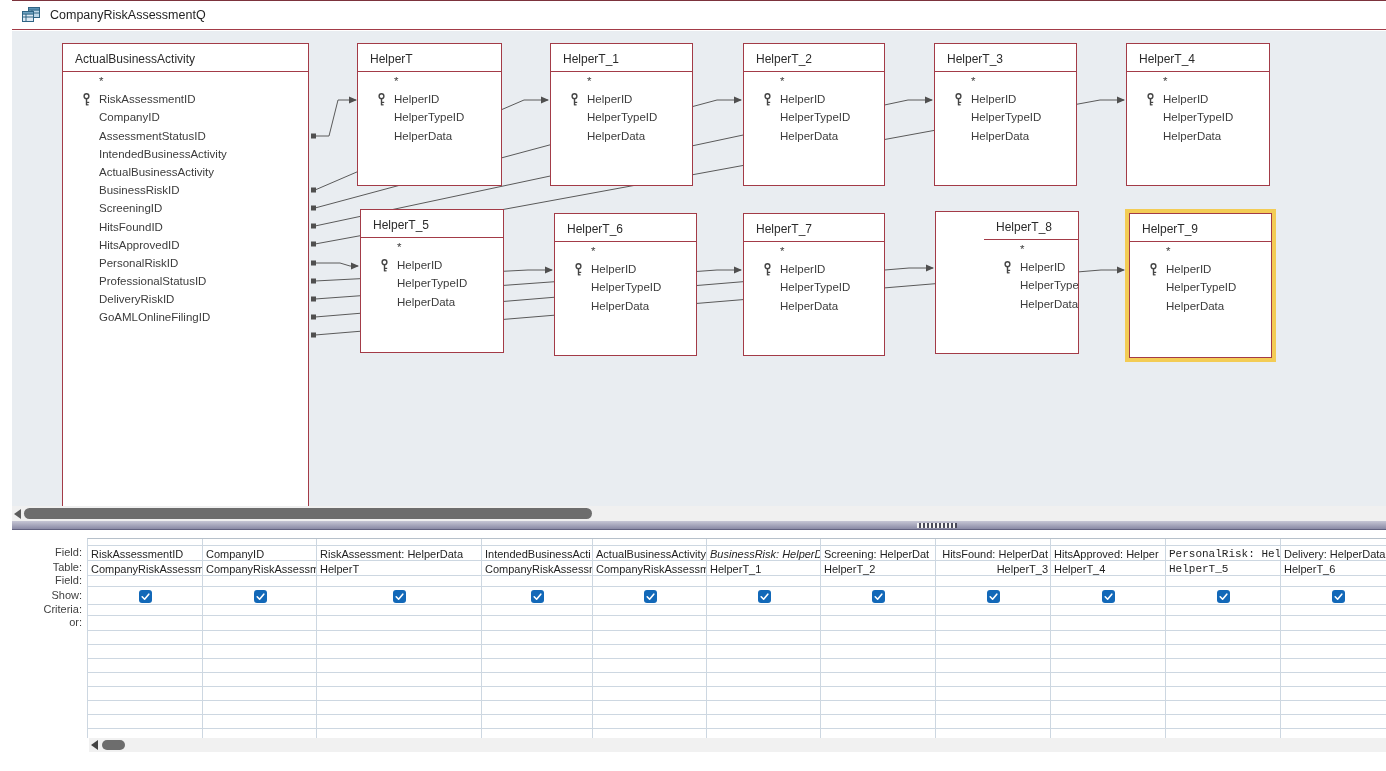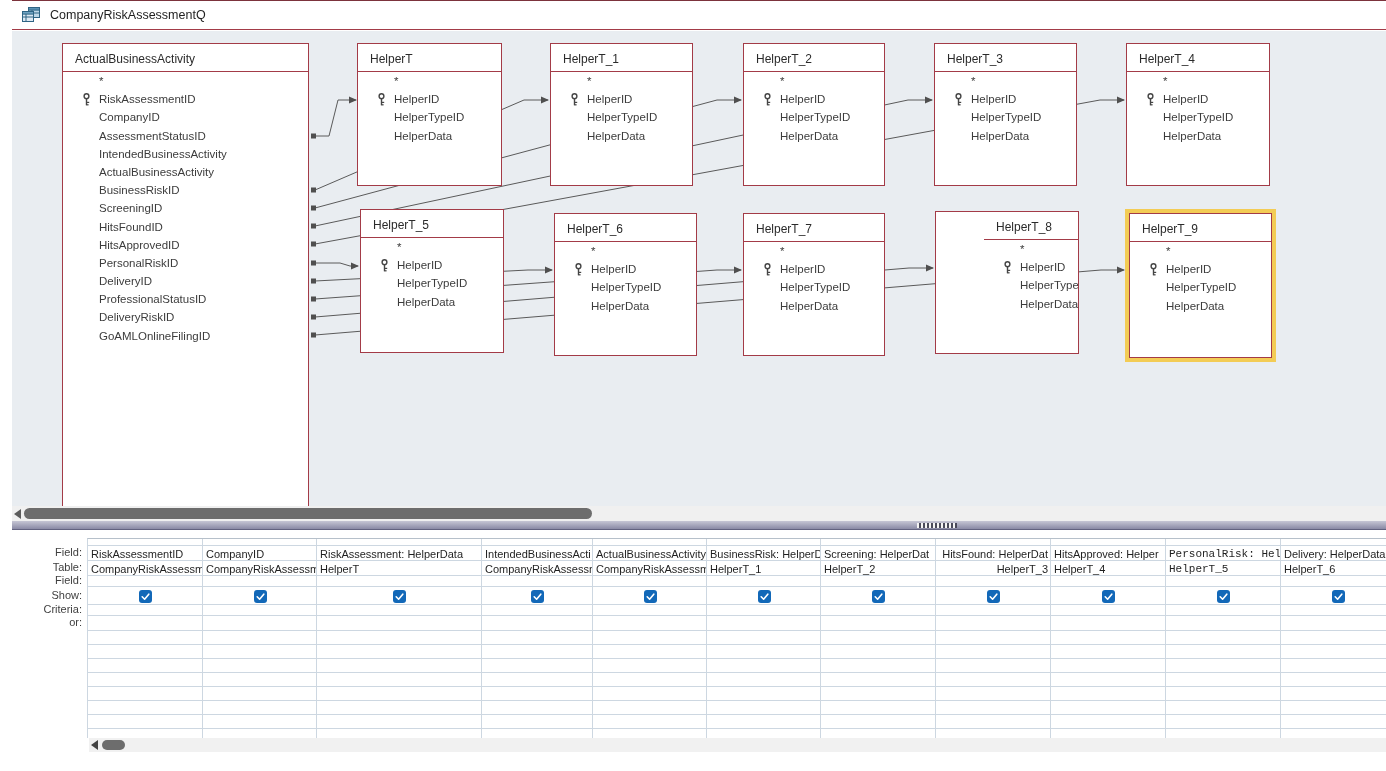--- a/index.html
+++ b/index.html
@@ -119,21 +119,20 @@
             </svg></span><span>RiskAssessmentID</span></div>
         <div class="trow"><span>CompanyID</span></div>
         <div class="trow"><span>AssessmentStatusID</span></div>
         <div class="trow"><span>IntendedBusinessActivity</span></div>
         <div class="trow"><span>ActualBusinessActivity</span></div>
         <div class="trow"><span>BusinessRiskID</span></div>
         <div class="trow"><span>ScreeningID</span></div>
         <div class="trow"><span>HitsFoundID</span></div>
         <div class="trow"><span>HitsApprovedID</span></div>
         <div class="trow"><span>PersonalRiskID</span></div>
-        <div class="trow"><span>DeliveryID</span></div>
         <div class="trow"><span>ProfessionalStatusID</span></div>
         <div class="trow"><span>DeliveryRiskID</span></div>
         <div class="trow"><span>GoAMLOnlineFilingID</span></div>
       </div>
       <div class="tbox" style="left: 345px; top: 12px; width: 145px; height: 143px;">
         <div class="ttitle">HelperT</div>
         <div class="trow"><span>*</span></div>
         <div class="trow"><span class="keyicon"><svg width="9" height="13" viewBox="0 0 9 13">
               <circle cx="4.5" cy="3.2" r="2.4" fill="none" stroke="#454545" stroke-width="1.4"></circle>
               <line x1="4.5" y1="5.6" x2="4.5" y2="12.3" stroke="#454545" stroke-width="1.4"></line>
@@ -384,21 +383,21 @@
           <div class="gcell" style="height: 14px; line-height: 13px;"></div>
           <div class="gcell" style="height: 14px; line-height: 13px;"></div>
           <div class="gcell" style="height: 14px; line-height: 13px;"></div>
           <div class="gcell" style="height: 14px; line-height: 13px;"></div>
           <div class="gcell" style="height: 14px; line-height: 13px;"></div>
           <div class="gcell" style="height: 14px; line-height: 13px;"></div>
           <div class="gcell" style="height: 14px; line-height: 13px;"></div>
         </div>
         <div class="gcol" style="width: 114px;">
           <div class="gcell" style="height: 7px; line-height: 6px;"></div>
-          <div class="gcell" style="height: 15px; line-height: 14px;">BusinessRisk: HelperD</div>
+          <div class="gcell" style="height: 15px; line-height: 14px; font-style: italic;">BusinessRisk: HelperD</div>
           <div class="gcell" style="height: 15px; line-height: 14px;">HelperT_1</div>
           <div class="gcell" style="height: 11px; line-height: 10px;"></div>
           <div class="gcell" style="height: 18px; line-height: 17px;">
             <div class="cbx">
               <svg width="11" height="11" viewBox="0 0 11 11">
                 <polyline points="2.2,5.8 4.6,8.2 8.8,3.2" fill="none" stroke="#fff" stroke-width="1.6" stroke-linecap="round" stroke-linejoin="round"></polyline>
               </svg>
             </div>
           </div>
           <div class="gcell" style="height: 11px; line-height: 10px;"></div>

